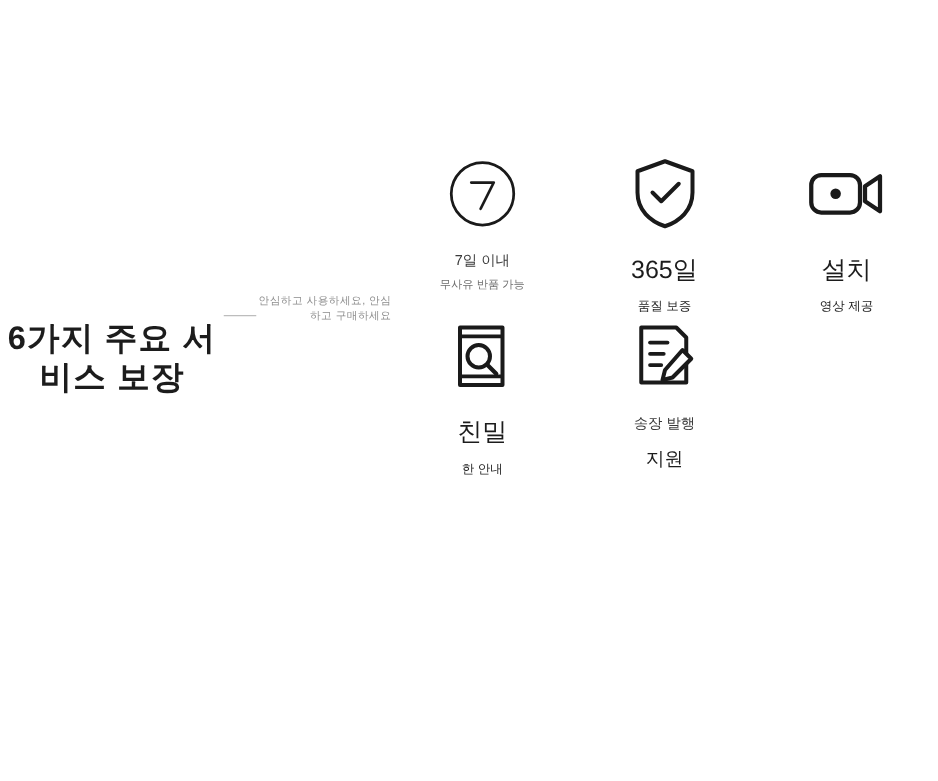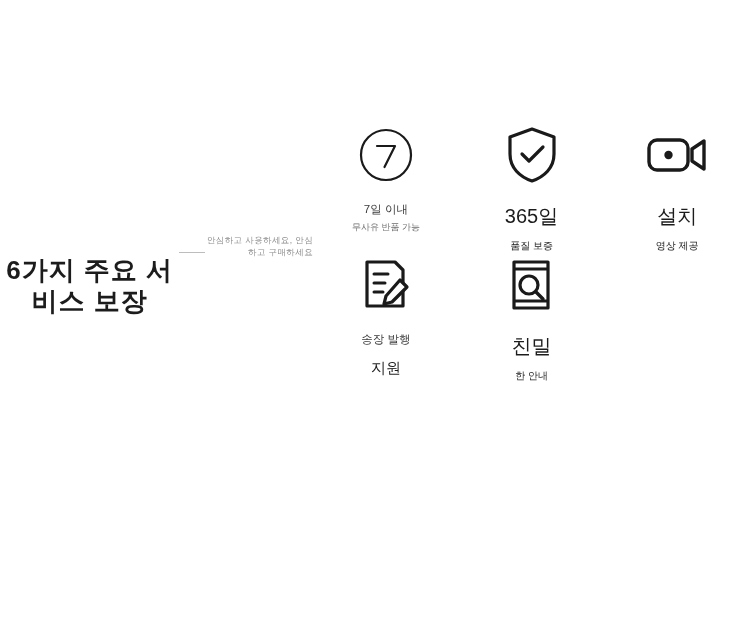--- a/index.html
+++ b/index.html
@@ -143,42 +143,42 @@
           <rect x="3" y="8" width="39" height="30" rx="8" fill="none" stroke="#1a1a1a" stroke-width="3.4"></rect>
           <path d="M46 17 L58 9 V37 L46 29 Z" fill="none" stroke="#1a1a1a" stroke-width="3.4" stroke-linejoin="round"></path>
           <circle cx="22.5" cy="23" r="4.2" fill="#1a1a1a"></circle>
         </svg>
       </div>
       <div class="label-main">설치</div>
       <div class="label-sub">영상 제공</div>
     </div>
 
 
+    <div class="cell big">
+      <div class="icon-wrap">
+        <svg width="48" height="54" viewBox="0 0 48 54">
+          <path d="M6 4 H40 V50 H6 Z" fill="none" stroke="#1a1a1a" stroke-width="3.2" stroke-linejoin="round"></path>
+          <path d="M6 11 H40" stroke="#1a1a1a" stroke-width="3"></path>
+          <path d="M6 43 H40" stroke="#1a1a1a" stroke-width="3"></path>
+          <circle cx="21" cy="27" r="9" fill="none" stroke="#1a1a1a" stroke-width="3.2"></circle>
+          <path d="M28 34 L35 41" stroke="#1a1a1a" stroke-width="3.4" stroke-linecap="round"></path>
+        </svg>
+      </div>
+      <div class="label-main">친밀</div>
+      <div class="label-sub">한 안내</div>
+    </div>
+
     <div class="cell mid">
       <div class="icon-wrap">
         <svg width="50" height="54" viewBox="0 0 50 54">
           <path d="M6 4 H34 L42 12 V48 H6 Z" fill="none" stroke="#1a1a1a" stroke-width="3.2" stroke-linejoin="round"></path>
           <path d="M13 16 H27" stroke="#1a1a1a" stroke-width="3" stroke-linecap="round"></path>
           <path d="M13 25 H24" stroke="#1a1a1a" stroke-width="3" stroke-linecap="round"></path>
           <path d="M13 34 H22" stroke="#1a1a1a" stroke-width="3" stroke-linecap="round"></path>
           <path d="M39 22 L46 29 L31 44 L23 46 L25 38 Z" fill="#ffffff" stroke="#1a1a1a" stroke-width="3.2" stroke-linejoin="round"></path>
         </svg>
       </div>
       <div class="label-main">송장 발행</div>
       <div class="label-sub">지원</div>
     </div>
 
-    <div class="cell big">
-      <div class="icon-wrap">
-        <svg width="48" height="54" viewBox="0 0 48 54">
-          <path d="M6 4 H40 V50 H6 Z" fill="none" stroke="#1a1a1a" stroke-width="3.2" stroke-linejoin="round"></path>
-          <path d="M6 11 H40" stroke="#1a1a1a" stroke-width="3"></path>
-          <path d="M6 43 H40" stroke="#1a1a1a" stroke-width="3"></path>
-          <circle cx="21" cy="27" r="9" fill="none" stroke="#1a1a1a" stroke-width="3.2"></circle>
-          <path d="M28 34 L35 41" stroke="#1a1a1a" stroke-width="3.4" stroke-linecap="round"></path>
-        </svg>
-      </div>
-      <div class="label-main">친밀</div>
-      <div class="label-sub">한 안내</div>
-    </div>
-
   </div>
 </div>
 
 </body></html>

